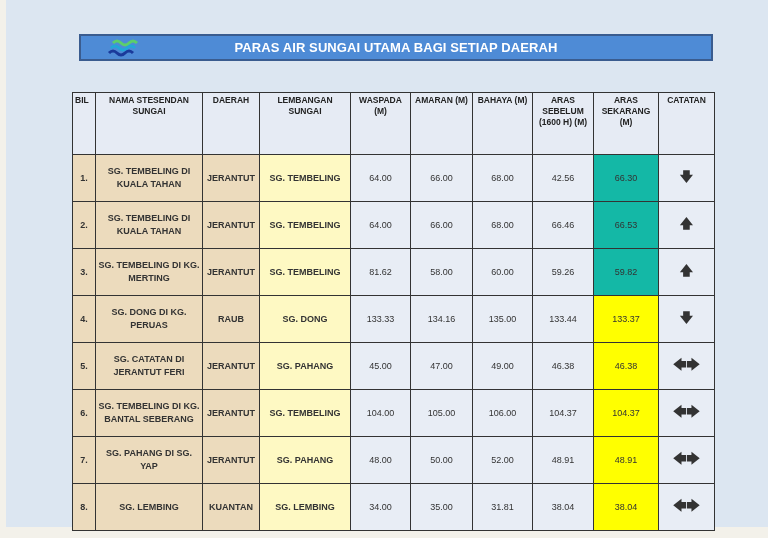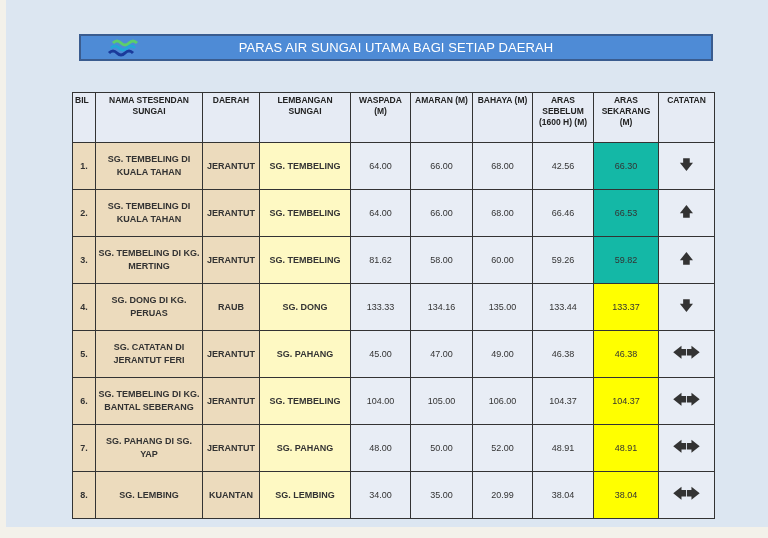--- a/index.html
+++ b/index.html
@@ -11,37 +11,37 @@
   .page {
     position:absolute; left:6px; top:0; width:762px; height:527px;
     background:#dce6f1;
   }
   .banner {
     position:absolute; left:79px; top:34px; width:634px; height:27px;
     background:#4e8bd6; border:2px solid #3a5c8f; box-sizing:border-box;
     display:flex; align-items:center; justify-content:center;
   }
   .banner-title {
-    color:#ffffff; font-weight:normal; font-size:13px; letter-spacing:0.1px;
+    color:#ffffff; font-weight:bold; font-size:13px; letter-spacing:0.1px;
   }
   .logo {
     position:absolute; left:24px; top:2px; width:40px; height:20px;
   }
   table.levels {
     position:absolute; left:72px; top:92px;
     border-collapse:collapse; table-layout:fixed;
     font-size:9px;
   }
   table.levels td, table.levels th {
     border:1px solid #333; padding:0 2px; text-align:center;
     vertical-align:middle; box-sizing:border-box;
   }
   table.levels th {
     background:#e6ebf4; color:#222; font-weight:bold; vertical-align:top;
-    padding-top:2px; font-size:8.5px; line-height:11px; height:50px;
+    padding-top:2px; font-size:8.5px; line-height:11px; height:62px;
   }
   th.waspada { background:#ffff00; color:#333;margin-left:25px; }
   th.amaran { background:#e26c0f; color:#6a2a00; }
   th.bahaya { background:#ff1a10; color:#b0121a;margin-top:8px; }
   table.levels td { height:47px; color:#333; }
   td.tan { background:#ecdbbd; font-weight:bold; color:#222; line-height:13px; }
   td.bil { text-align:left; padding-left:6px; }
   td.num { background:#e8edf5; color:#444; font-size:9px;margin-left:14px; }
   td.lemb { background:#fef9c3; color:#333;font-weight:bold; }
   td.cur-orange { background:#14b8a6; color:#6a2a00; }
@@ -174,19 +174,19 @@
         <td class="cur-yellow">48.91</td>
         <td class="note">🡄🡆</td>
       </tr>
       <tr>
         <td class="tan bil">8.</td>
         <td class="tan">SG. LEMBING</td>
         <td class="tan">KUANTAN</td>
         <td class="lemb">SG. LEMBING</td>
         <td class="num">34.00</td>
         <td class="num">35.00</td>
-        <td class="num">20.99</td>
+        <td class="num">31.81</td>
         <td class="num">38.04</td>
         <td class="cur-yellow">38.04</td>
         <td class="note">🡄🡆</td>
       </tr>
     </tbody>
 </table>
 
 </body></html>

